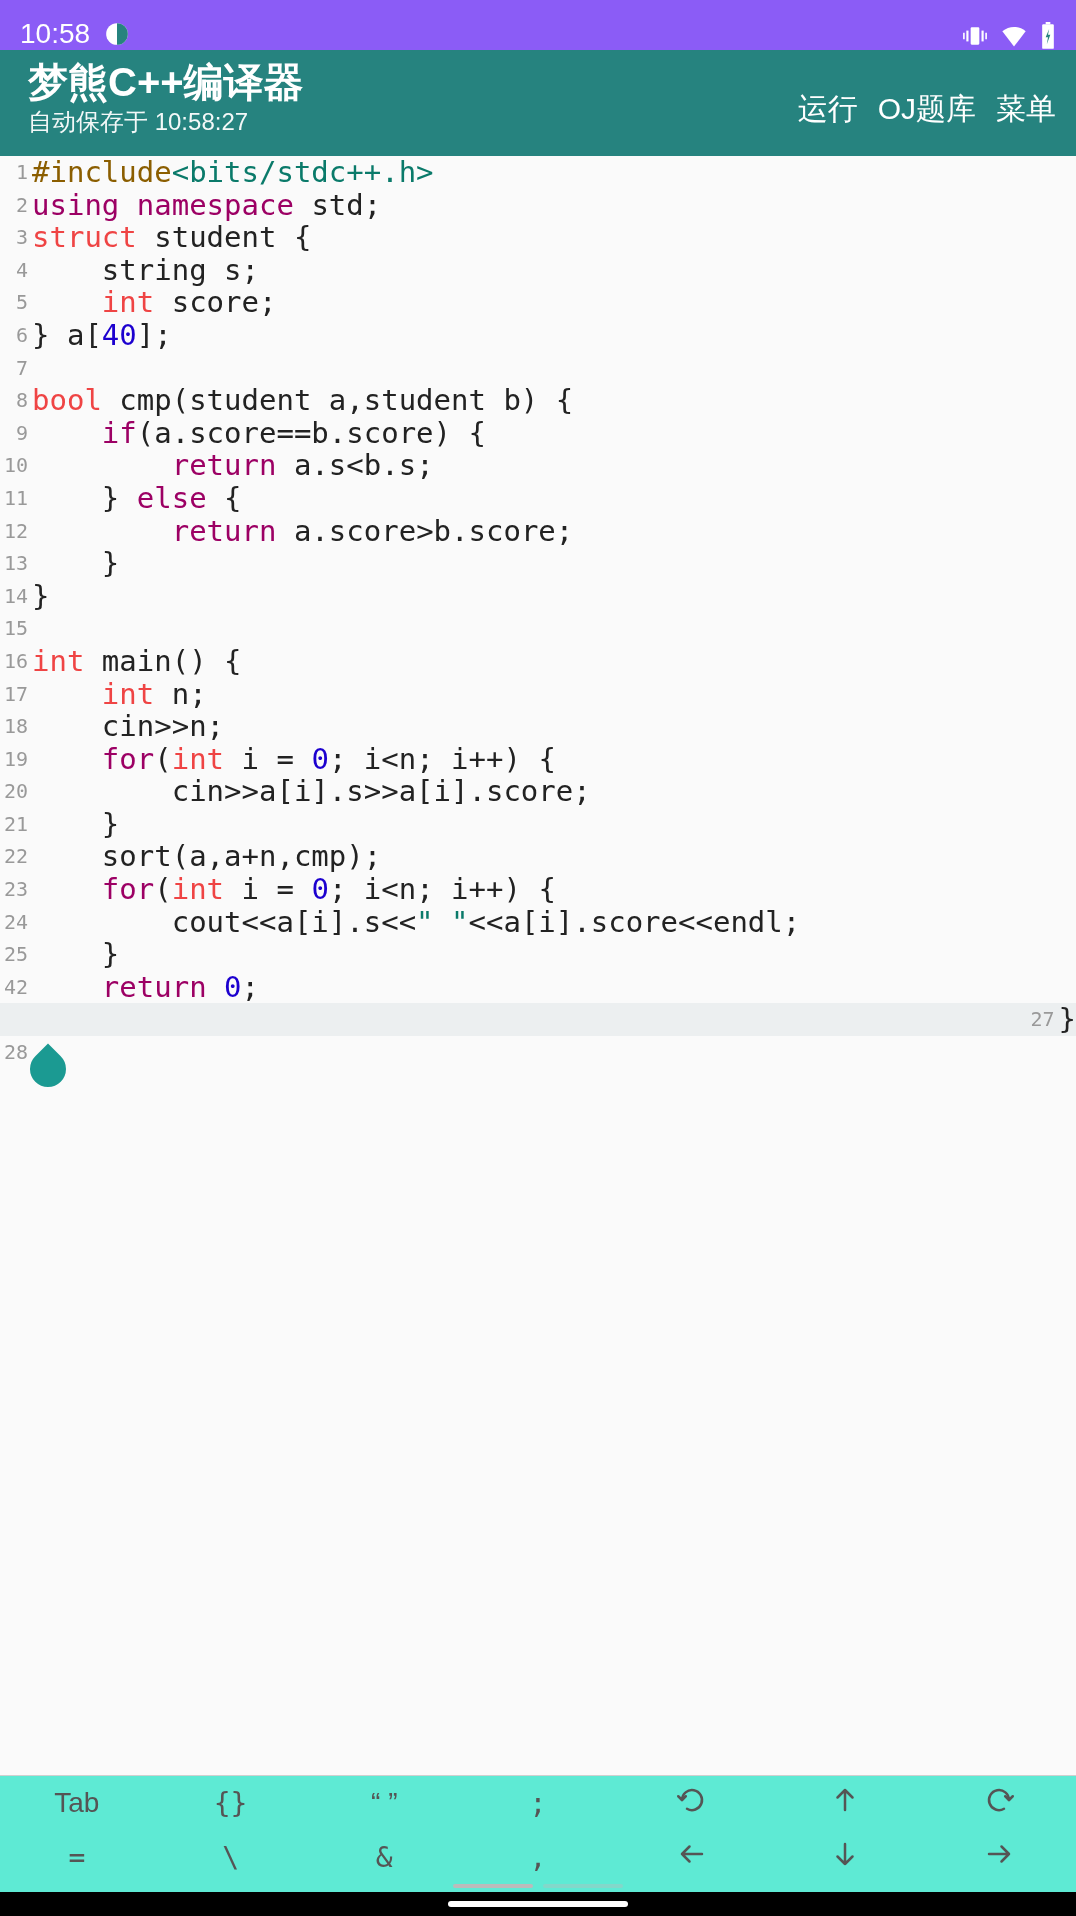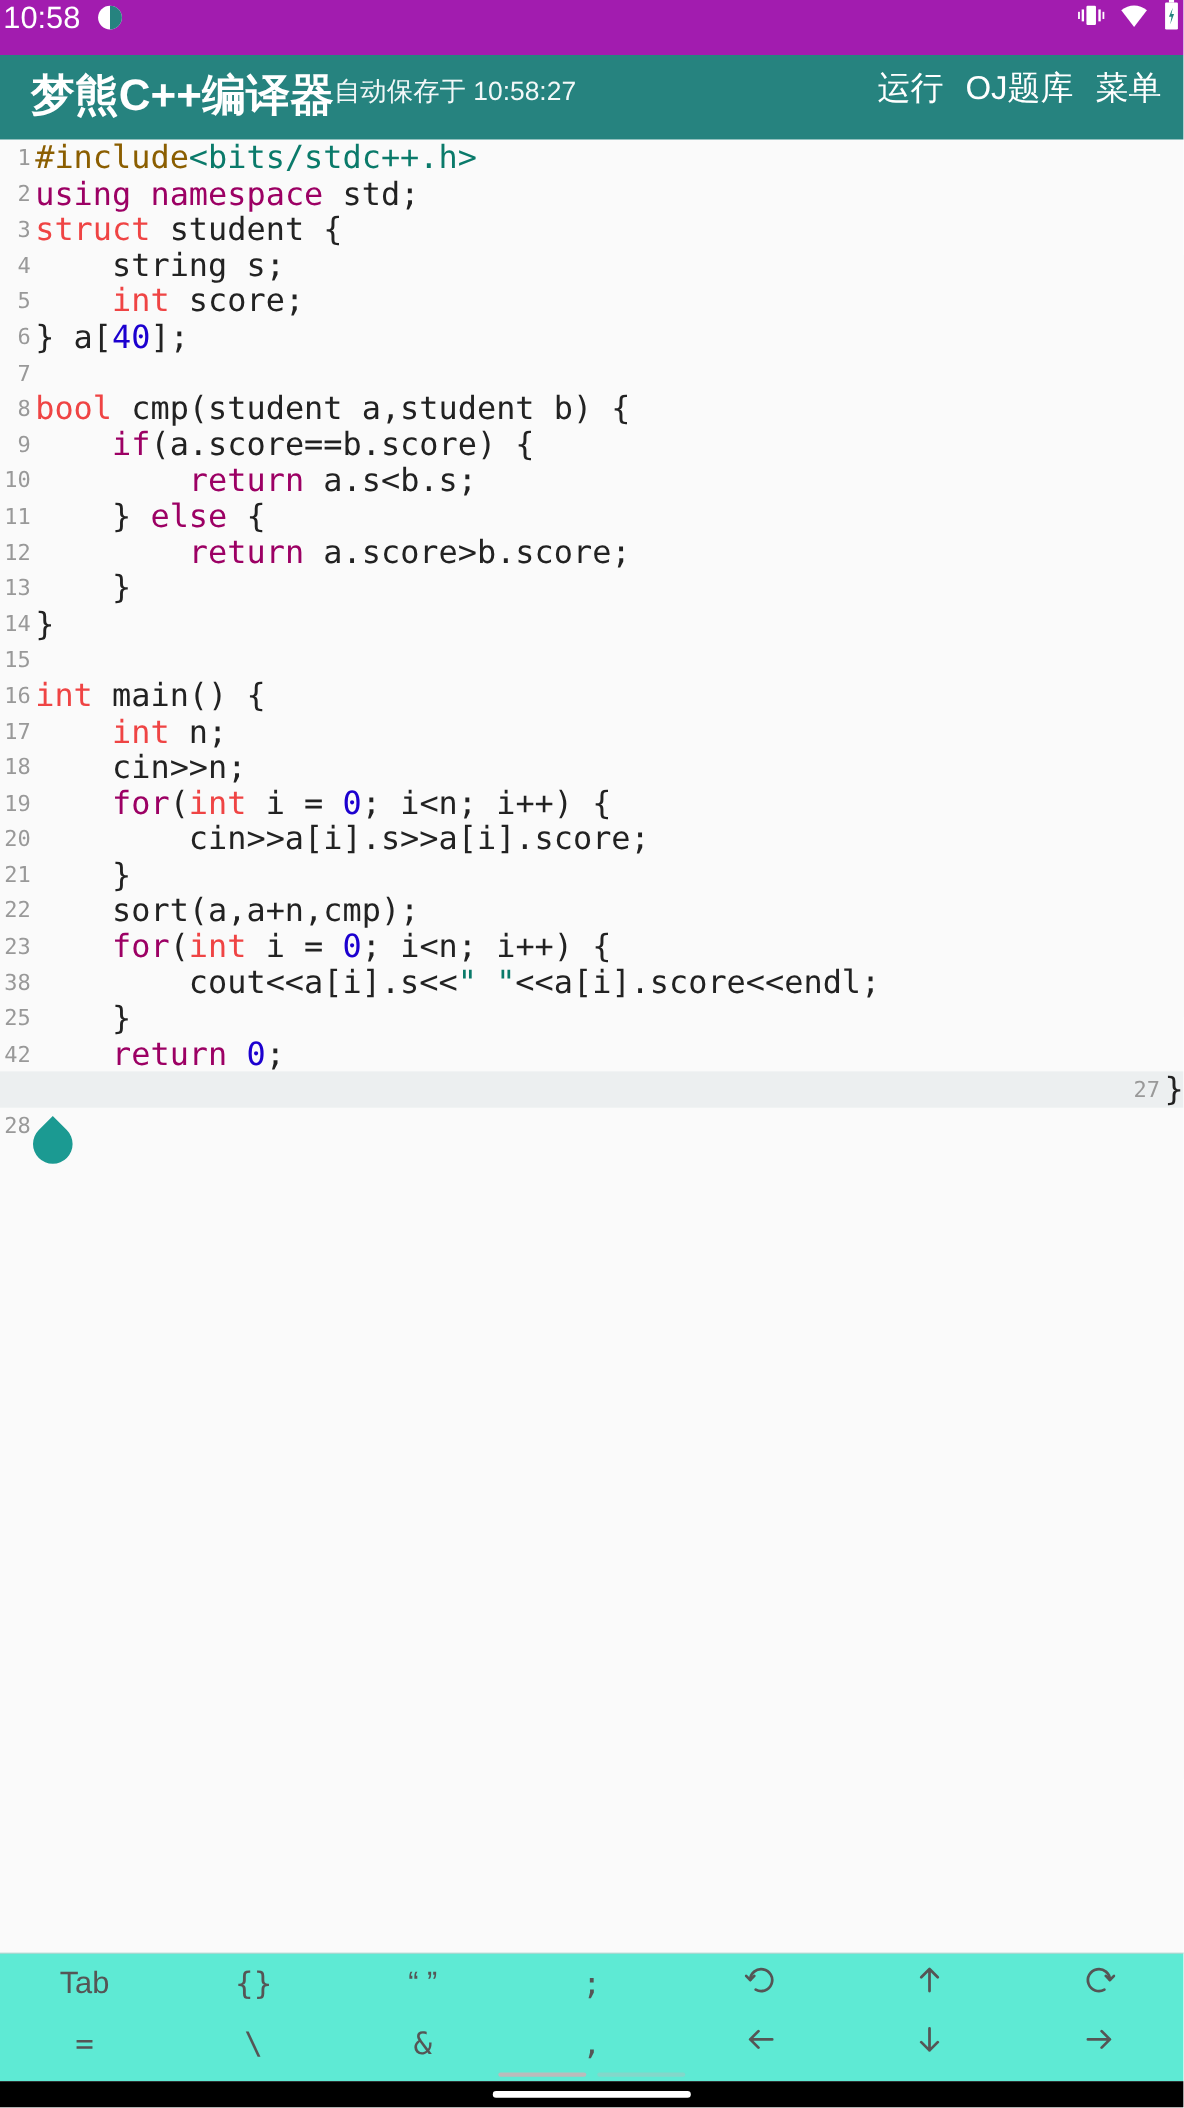--- a/index.html
+++ b/index.html
@@ -1,27 +1,27 @@
 <!DOCTYPE html>
 <html><head>
 <meta charset="utf-8">
 <style>
   * { margin: 0; padding: 0; box-sizing: border-box; }
   html, body { width: 100%; height: 100%; font-family: -apple-system, BlinkMacSystemFont, sans-serif; background: #fff; }
   body { display: flex; flex-direction: column; height: 1916px; width: 1076px; overflow: hidden; }
 
   
-  .status-bar { background: #a21caf; color: #fff; height: 50px; display: flex; align-items: flex-start; padding: 0 3px; font-size: 28px; font-weight: 500; }
+  .status-bar { background: #8b5cf6; color: #fff; height: 50px; display: flex; align-items: flex-end; padding: 0 20px; font-size: 28px; font-weight: 500; }
   .status-left { display: flex; align-items: center; gap: 14px; }
   .status-right { margin-left: auto; display: flex; align-items: center; gap: 12px; }
   .status-icon { display: inline-flex; align-items: center; }
 
   
   .app-bar { background: #26837f; color: #fff; display: flex; align-items: flex-end; padding: 10px 20px 18px 28px; }
-  .app-title-block { display: flex; flex-direction: row; }
+  .app-title-block { display: flex; flex-direction: column; }
   .app-title { font-size: 40px; font-weight: 600; line-height: 1.1; }
   .app-subtitle { font-size: 24px; opacity: 0.95; margin-top: 2px; }
   .app-actions { margin-left: auto; display: flex; gap: 20px; font-size: 30px; padding-bottom: 8px; }
   .app-action { color: #fff; cursor: pointer; }
 
   
   .editor { flex: 1; background: #fafafa; overflow: hidden; font-family: 'Menlo', 'Consolas', 'DejaVu Sans Mono', monospace; font-size: 29px; line-height: 32.6px; position: relative; }
   .code-line { display: flex; white-space: pre; }
   .gutter { width: 30px; text-align: right; color: #999; font-size: 20px; padding-right: 2px; user-select: none; display: flex; align-items: center; justify-content: flex-end; }
   .code-content { padding-left: 2px; }
@@ -116,21 +116,21 @@
     <div class="code-line"><div class="gutter">14</div><div class="code-content"><span class="tok-id">}</span></div></div>
     <div class="code-line"><div class="gutter">15</div><div class="code-content"><span class="tok-id"></span></div></div>
     <div class="code-line"><div class="gutter">16</div><div class="code-content"><span class="tok-type">int</span><span class="tok-id"> main() {</span></div></div>
     <div class="code-line"><div class="gutter">17</div><div class="code-content"><span class="tok-id">    </span><span class="tok-type">int</span><span class="tok-id"> n;</span></div></div>
     <div class="code-line"><div class="gutter">18</div><div class="code-content"><span class="tok-id">    cin&gt;&gt;n;</span></div></div>
     <div class="code-line"><div class="gutter">19</div><div class="code-content"><span class="tok-id">    </span><span class="tok-kw">for</span><span class="tok-id">(</span><span class="tok-type">int</span><span class="tok-id"> i = </span><span class="tok-num">0</span><span class="tok-id">; i&lt;n; i++) {</span></div></div>
     <div class="code-line"><div class="gutter">20</div><div class="code-content"><span class="tok-id">        cin&gt;&gt;a[i].s&gt;&gt;a[i].score;</span></div></div>
     <div class="code-line"><div class="gutter">21</div><div class="code-content"><span class="tok-id">    }</span></div></div>
     <div class="code-line"><div class="gutter">22</div><div class="code-content"><span class="tok-id">    sort(a,a+n,cmp);</span></div></div>
     <div class="code-line"><div class="gutter">23</div><div class="code-content"><span class="tok-id">    </span><span class="tok-kw">for</span><span class="tok-id">(</span><span class="tok-type">int</span><span class="tok-id"> i = </span><span class="tok-num">0</span><span class="tok-id">; i&lt;n; i++) {</span></div></div>
-    <div class="code-line"><div class="gutter">38</div><div class="code-content"><span class="tok-id">        cout&lt;&lt;a[i].s&lt;&lt;</span><span class="tok-str">" "</span><span class="tok-id">&lt;&lt;a[i].score&lt;&lt;endl;</span></div></div>
+    <div class="code-line"><div class="gutter">24</div><div class="code-content"><span class="tok-id">        cout&lt;&lt;a[i].s&lt;&lt;</span><span class="tok-str">" "</span><span class="tok-id">&lt;&lt;a[i].score&lt;&lt;endl;</span></div></div>
     <div class="code-line"><div class="gutter">25</div><div class="code-content"><span class="tok-id">    }</span></div></div>
     <div class="code-line"><div class="gutter">42</div><div class="code-content"><span class="tok-id">    </span><span class="tok-kw">return</span><span class="tok-id"> </span><span class="tok-num">0</span><span class="tok-id">;</span></div></div>
     <div class="code-line line-highlight"><div class="gutter">27</div><div class="code-content"><span class="tok-id">}</span></div></div>
     <div class="code-line"><div class="gutter">28</div><div class="code-content"><span class="tok-id"></span></div></div>
     <div class="cursor-handle"></div>
 </div>
 
 <div class="toolbar">
   <div class="toolbar-row">
     <div class="toolbar-key">Tab</div>

